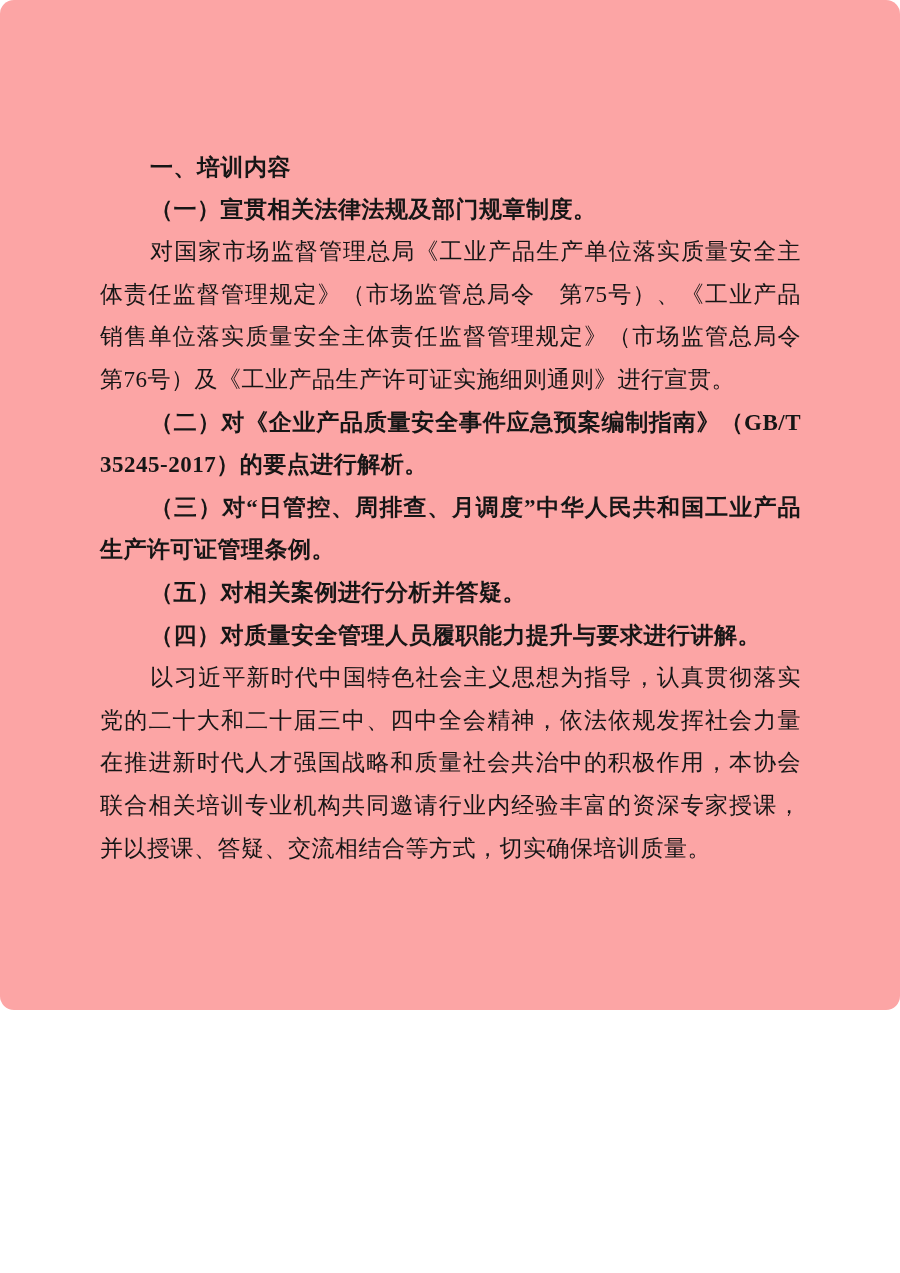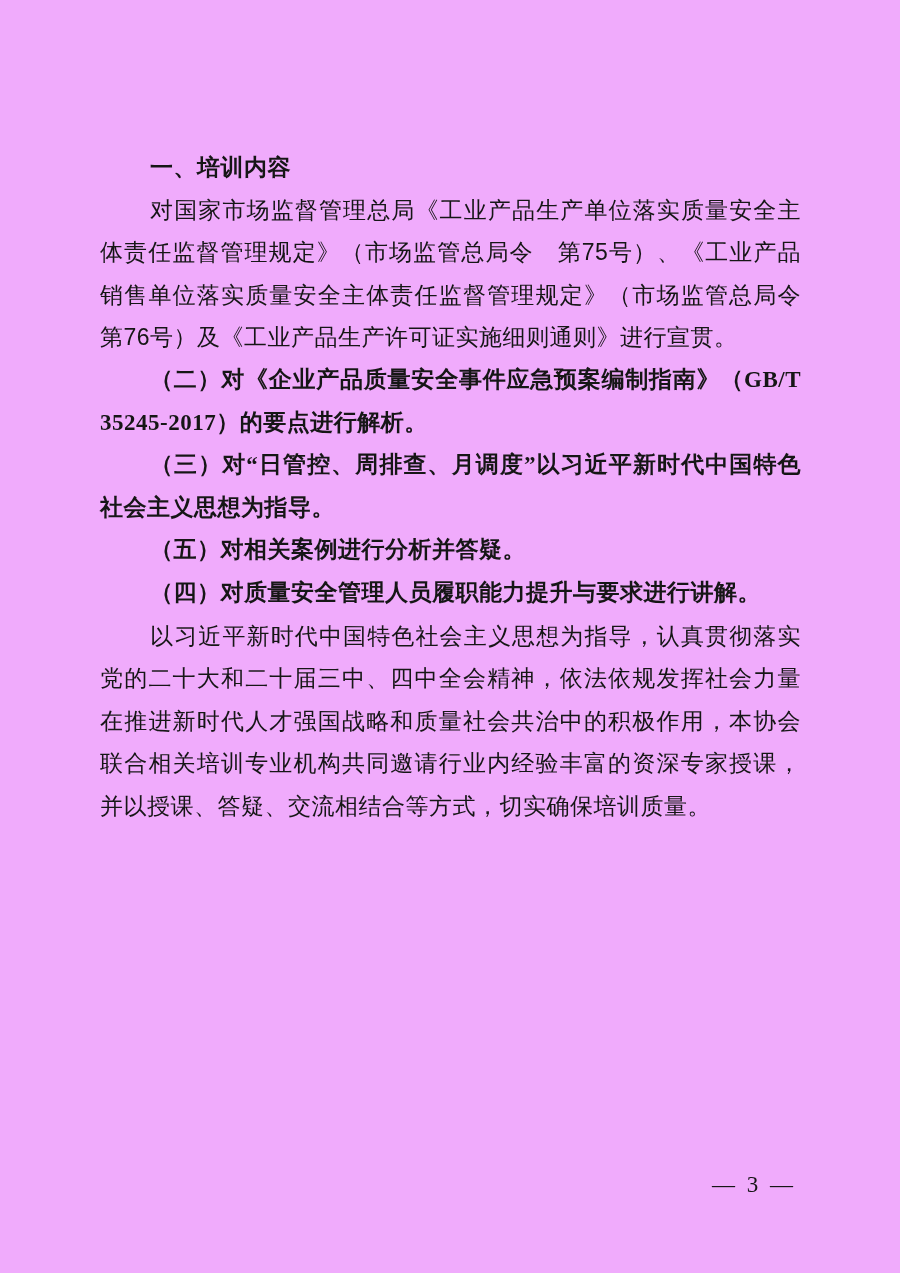--- a/index.html
+++ b/index.html
@@ -3,24 +3,25 @@
 <meta charset="utf-8">
 <style>
   html, body {
     margin: 0;
     padding: 0;
     background: #ffffff;
   }
   .page {
     position: relative;
     width: 900px;
-    height: 1273px;
-    background: #f0abfc;
+    height: 1010px;
+    background: #fca5a5;
     color: #161616;
     overflow: hidden;
+    border-radius: 14px;
   }
   .content {
     position: absolute;
     left: 100px;
     top: 146px;
     width: 701px;
   }
   .content > div {
     margin: 0;
     padding: 0;
@@ -33,41 +34,42 @@
   .h1 {
     font-family: "Liberation Sans", sans-serif;
     font-weight: 700;
     text-align: left;
   }
   .h2 {
     font-family: "Liberation Serif", serif;
     font-weight: 700;
   }
   .para {
-    font-family: Liberation Sans, sans-serif;
+    font-family: Liberation Serif, serif;
     font-weight: 400;
   }
   .pageno {
     position: absolute;
     top: 1172px;
     right: 104px;
     font-family: "Liberation Serif", serif;
     font-size: 23px;
     letter-spacing: 3px;
     color: #161616;
     white-space: nowrap;
   }
 </style>
 </head>
 <body>
 
 <div class="page">
   <div class="content">
     <div class="h1">一、培训内容</div>
+    <div class="h2">（一）宣贯相关法律法规及部门规章制度。</div>
     <div class="para">对国家市场监督管理总局《工业产品生产单位落实质量安全主体责任监督管理规定》（市场监管总局令　第75号）、《工业产品销售单位落实质量安全主体责任监督管理规定》（市场监管总局令　第76号）及《工业产品生产许可证实施细则通则》进行宣贯。</div>
     <div class="h2">（二）对《企业产品质量安全事件应急预案编制指南》（GB/T 35245-2017）的要点进行解析。</div>
-    <div class="h2">（三）对“日管控、周排查、月调度”以习近平新时代中国特色社会主义思想为指导。</div>
+    <div class="h2">（三）对“日管控、周排查、月调度”中华人民共和国工业产品生产许可证管理条例。</div>
     <div class="h2">（五）对相关案例进行分析并答疑。</div>
     <div class="h2">（四）对质量安全管理人员履职能力提升与要求进行讲解。</div>
     <div class="para">以习近平新时代中国特色社会主义思想为指导，认真贯彻落实党的二十大和二十届三中、四中全会精神，依法依规发挥社会力量在推进新时代人才强国战略和质量社会共治中的积极作用，本协会联合相关培训专业机构共同邀请行业内经验丰富的资深专家授课，并以授课、答疑、交流相结合等方式，切实确保培训质量。</div>
   </div>
   <div class="pageno">— 3 —</div>
 </div>
 
 </body></html>

